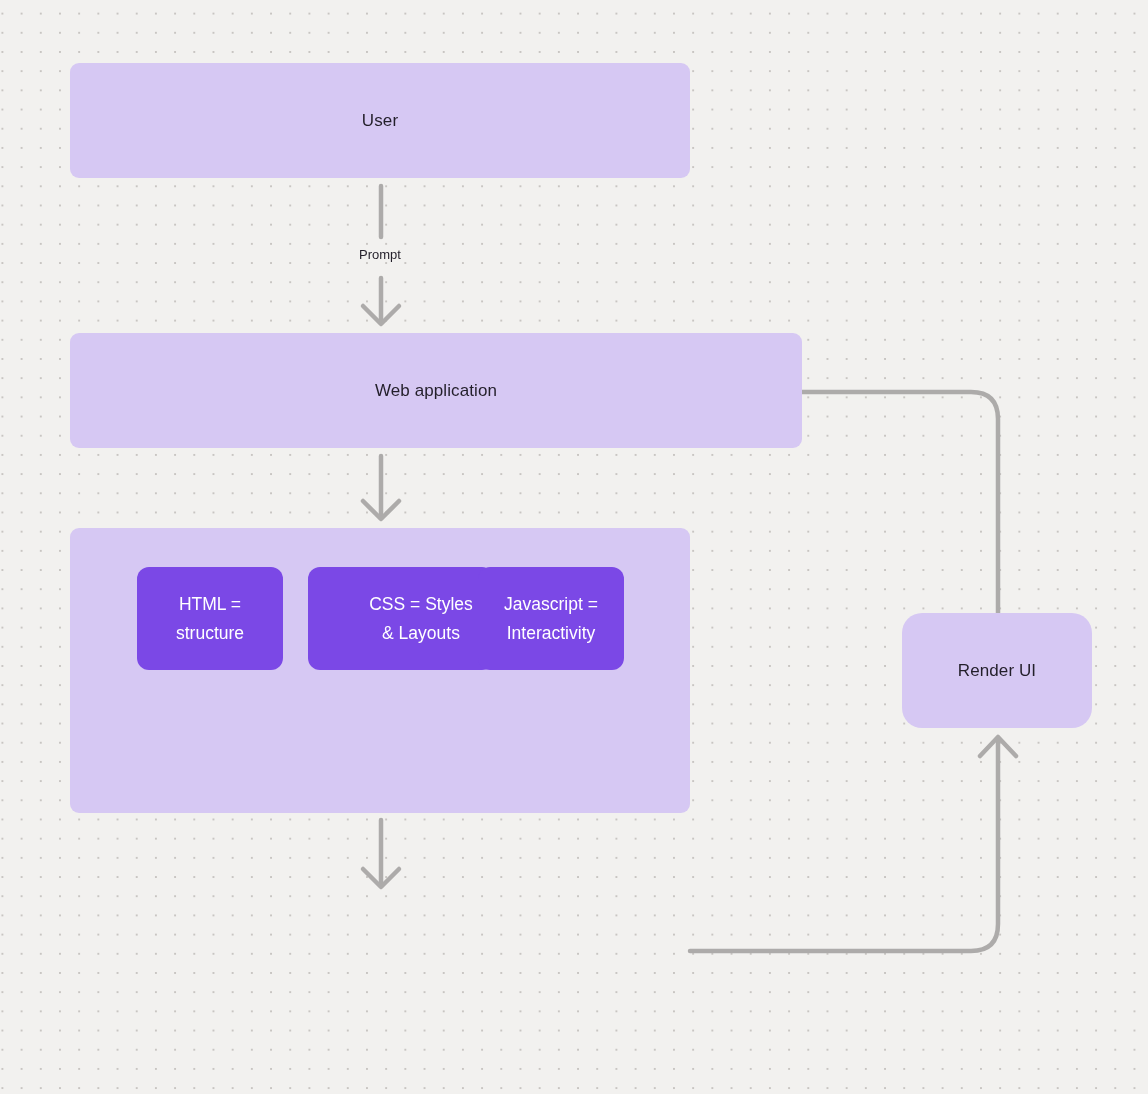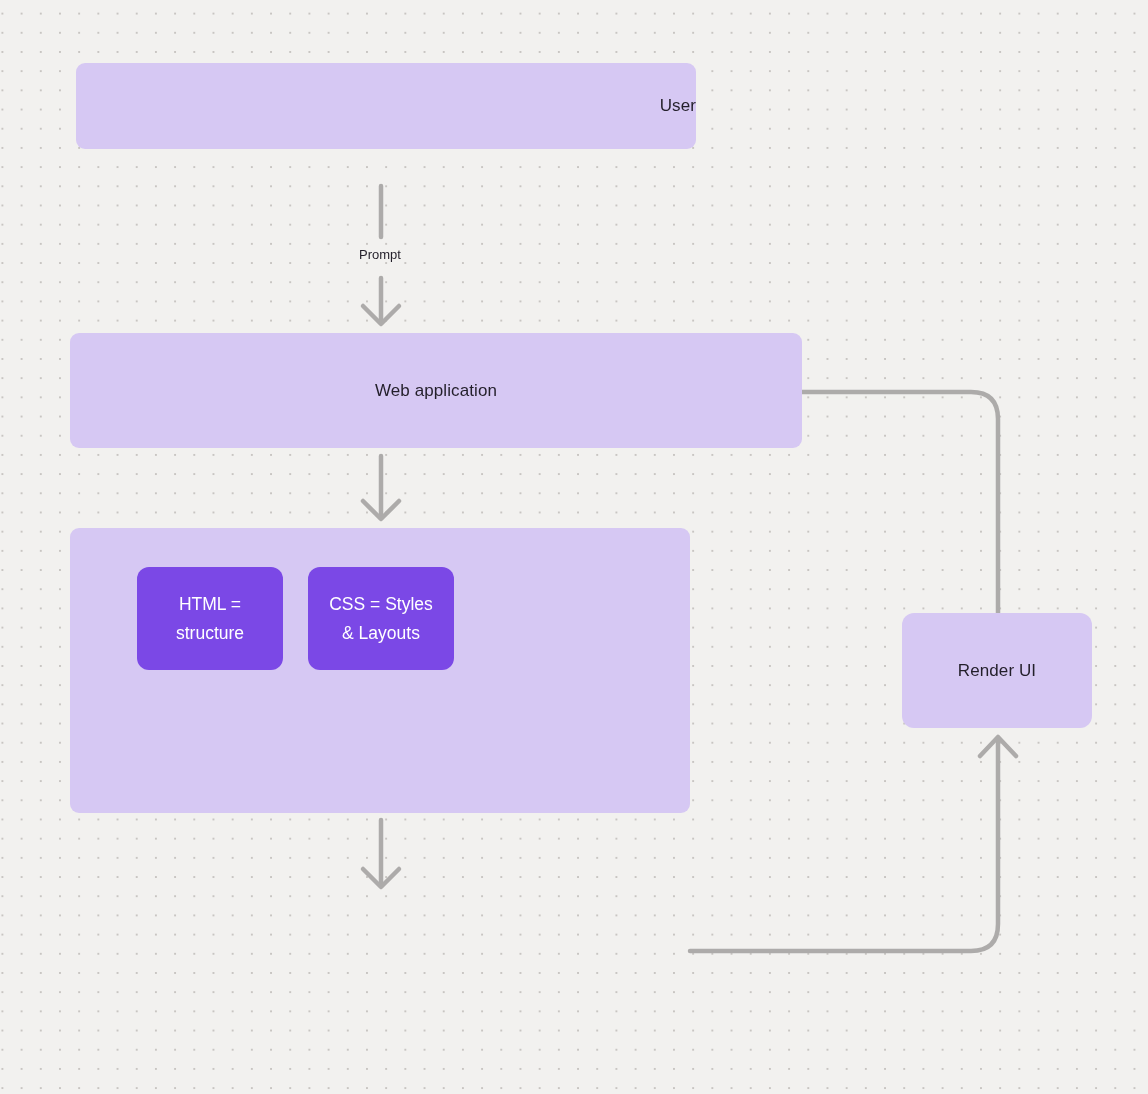--- a/index.html
+++ b/index.html
@@ -40,27 +40,27 @@
     font-weight: 500;
     line-height: 29px;
   }
   .floating-label {
     position: absolute;
     color: #231f2a;
     font-size: 13px;
     font-weight: 500;
     text-align: center;
   }
-  #node-user      { left: 76px;  top: 63px;  width: 620px; height: 86px; justify-content: flex-end; }
+  #node-user      { left: 70px;  top: 63px;  width: 620px; height: 115px; }
   #node-webapp    { left: 70px;  top: 333px; width: 732px; height: 115px; }
   #node-container { left: 70px;  top: 528px; width: 620px; height: 285px; }
   #node-vite      { left: 70px;  top: 895px; width: 620px; height: 113px; }
-  #node-render    { left: 902px; top: 613px; width: 190px; height: 115px; border-radius: 12px; }
+  #node-render    { left: 902px; top: 613px; width: 190px; height: 115px; border-radius: 20px; }
   #chip-html { left: 137px; top: 567px; width: 146px; height: 103px; }
-  #chip-css  { left: 308px; top: 567px; width: 146px; height: 103px; }
+  #chip-css  { left: 308px; top: 567px; width: 146px; height: 103px; padding-left: 40px; }
   #chip-js   { left: 478px; top: 567px; width: 146px; height: 103px; }
   #label-prompt  { left: 280px; top: 247px; width: 200px; }
   #label-caption { left: 70px;  top: 720px; width: 620px; }
   #wires { position: absolute; left: 0; top: 0; pointer-events: none; }
 </style>
 </head>
 <body>
 
 <div id="canvas">
 
@@ -108,20 +108,24 @@
   <div class="node" id="node-container"></div>
 
   <div class="chip" id="chip-html">
     <span>HTML =</span>
     <span>structure</span>
   </div>
   <div class="chip" id="chip-css">
     <span>CSS = Styles</span>
     <span>&amp; Layouts</span>
   </div>
+  <div class="chip" id="chip-js">
+    <span>Javascript =</span>
+    <span>Interactivity</span>
+  </div>
 
 
 
   <div class="node" id="node-render">
     <span>Render UI</span>
   </div>
 
 </div>
 
 </body></html>

